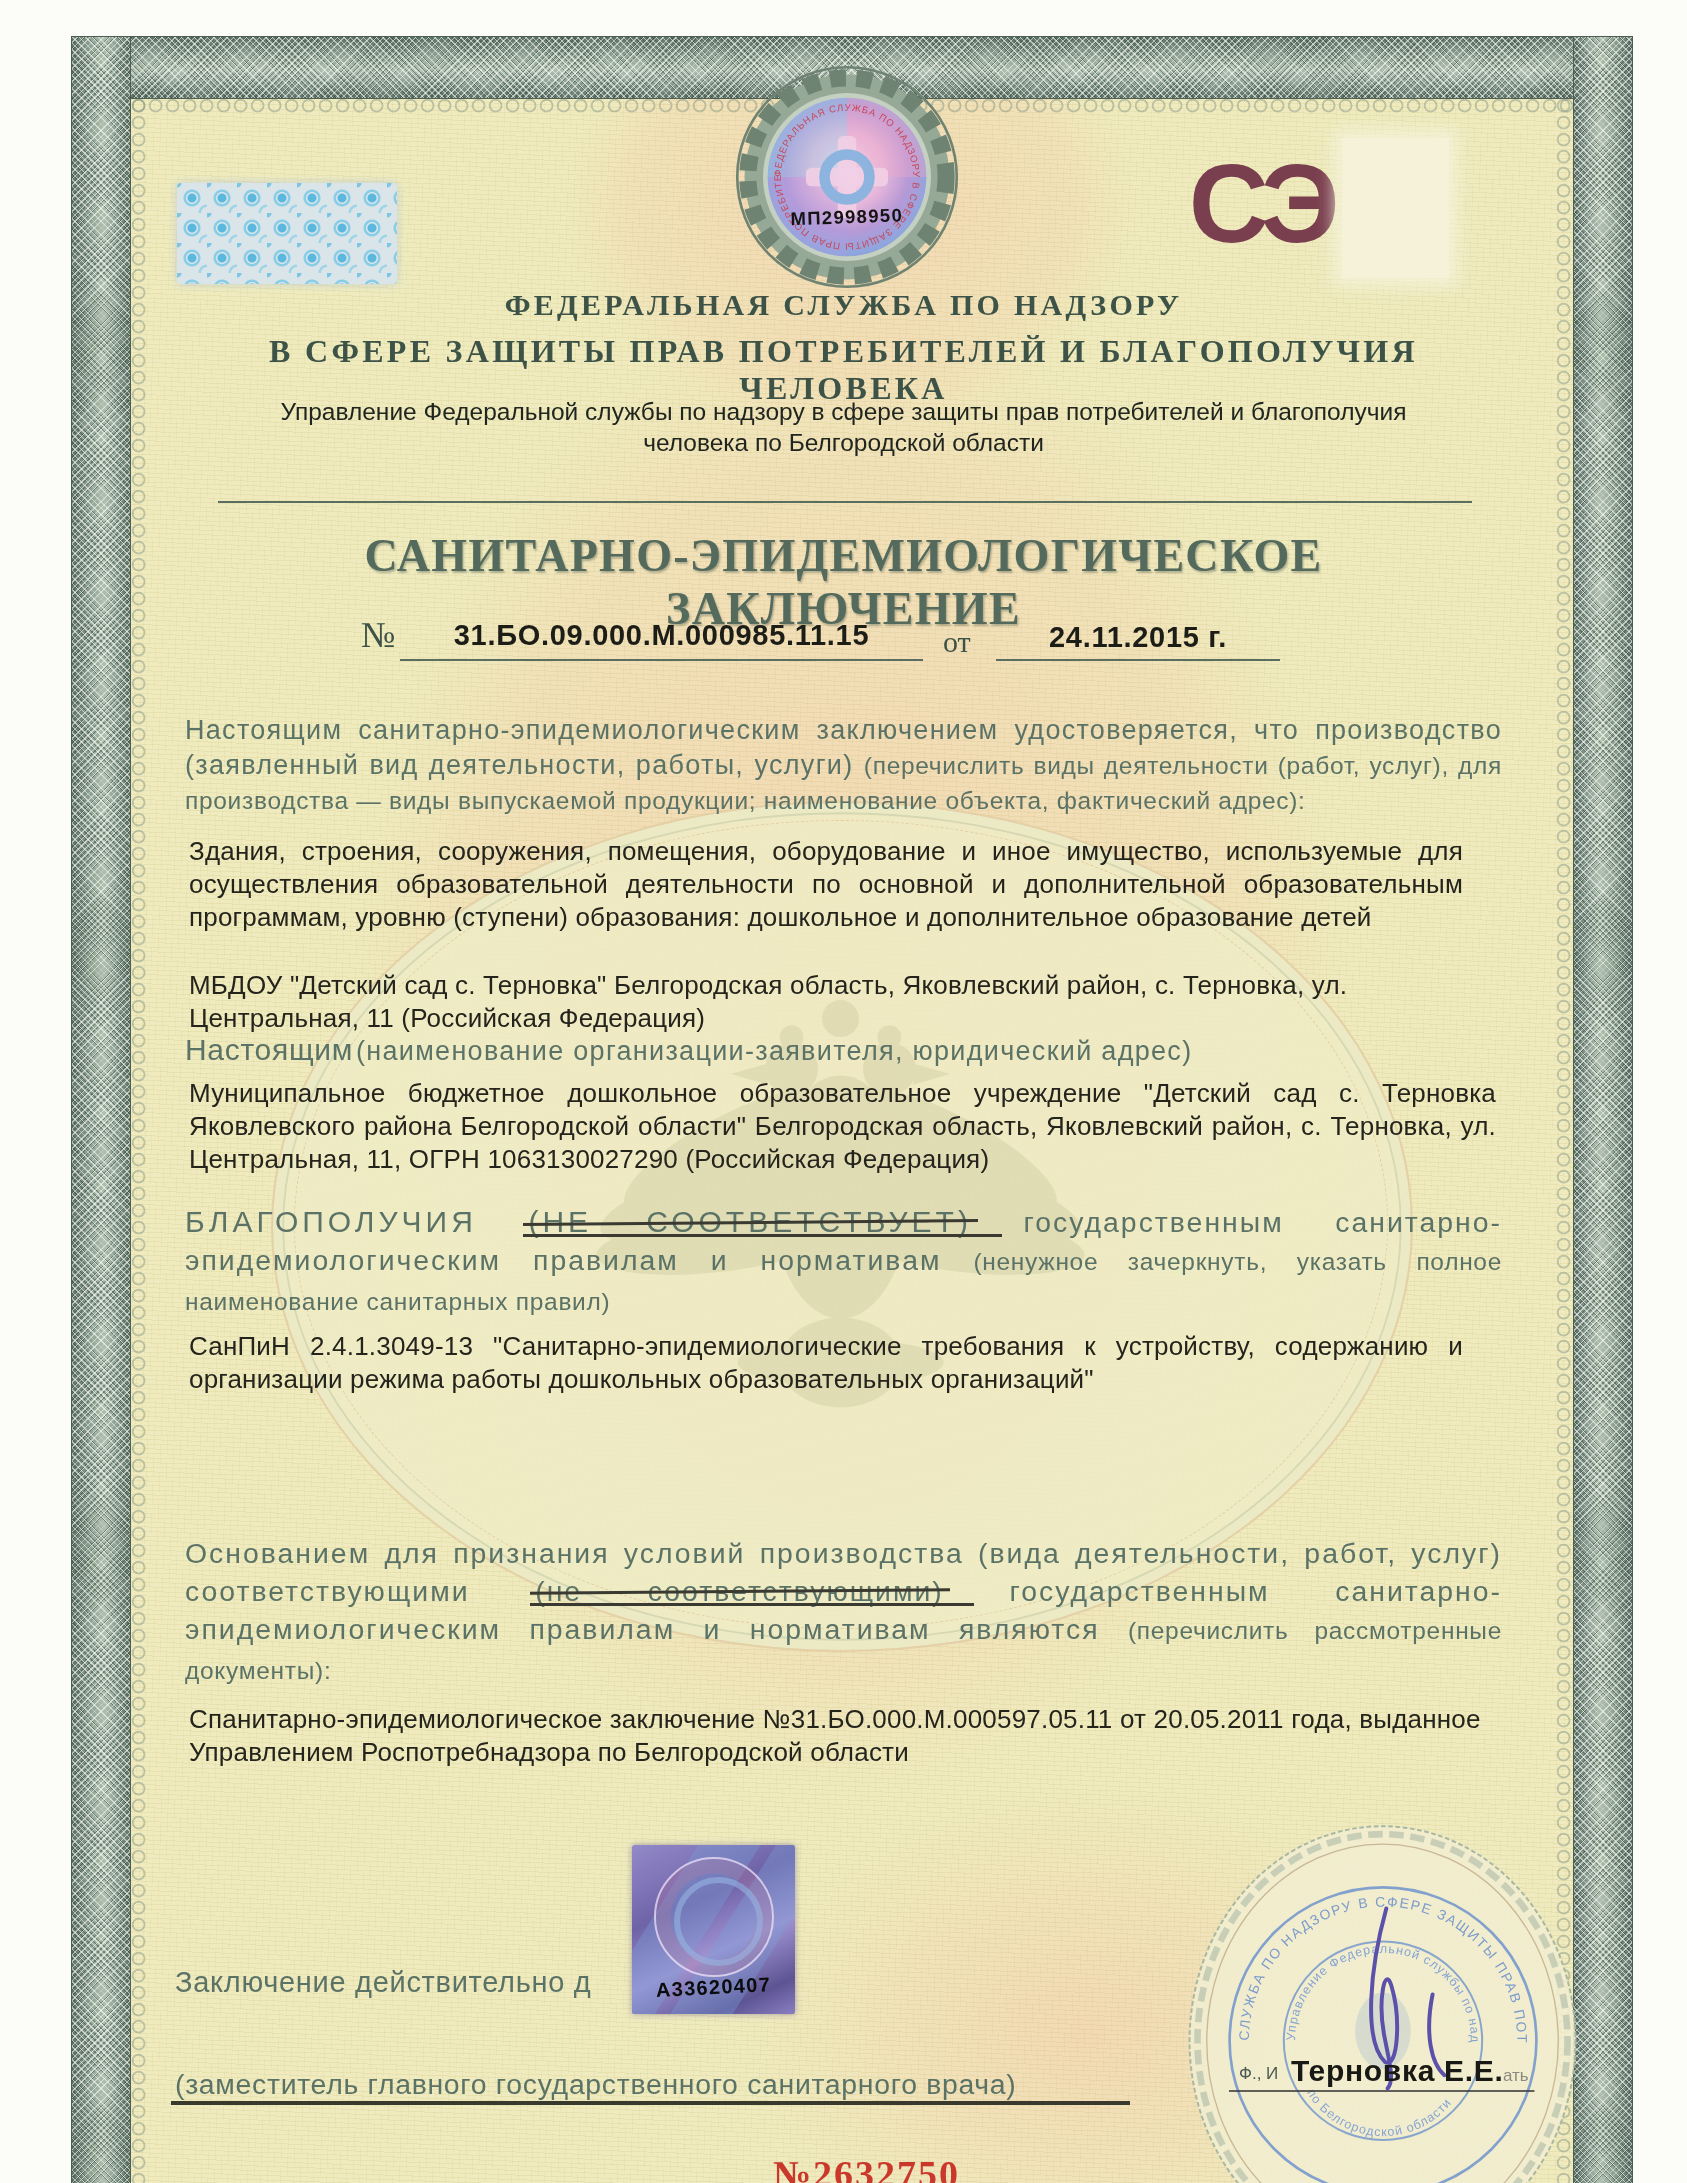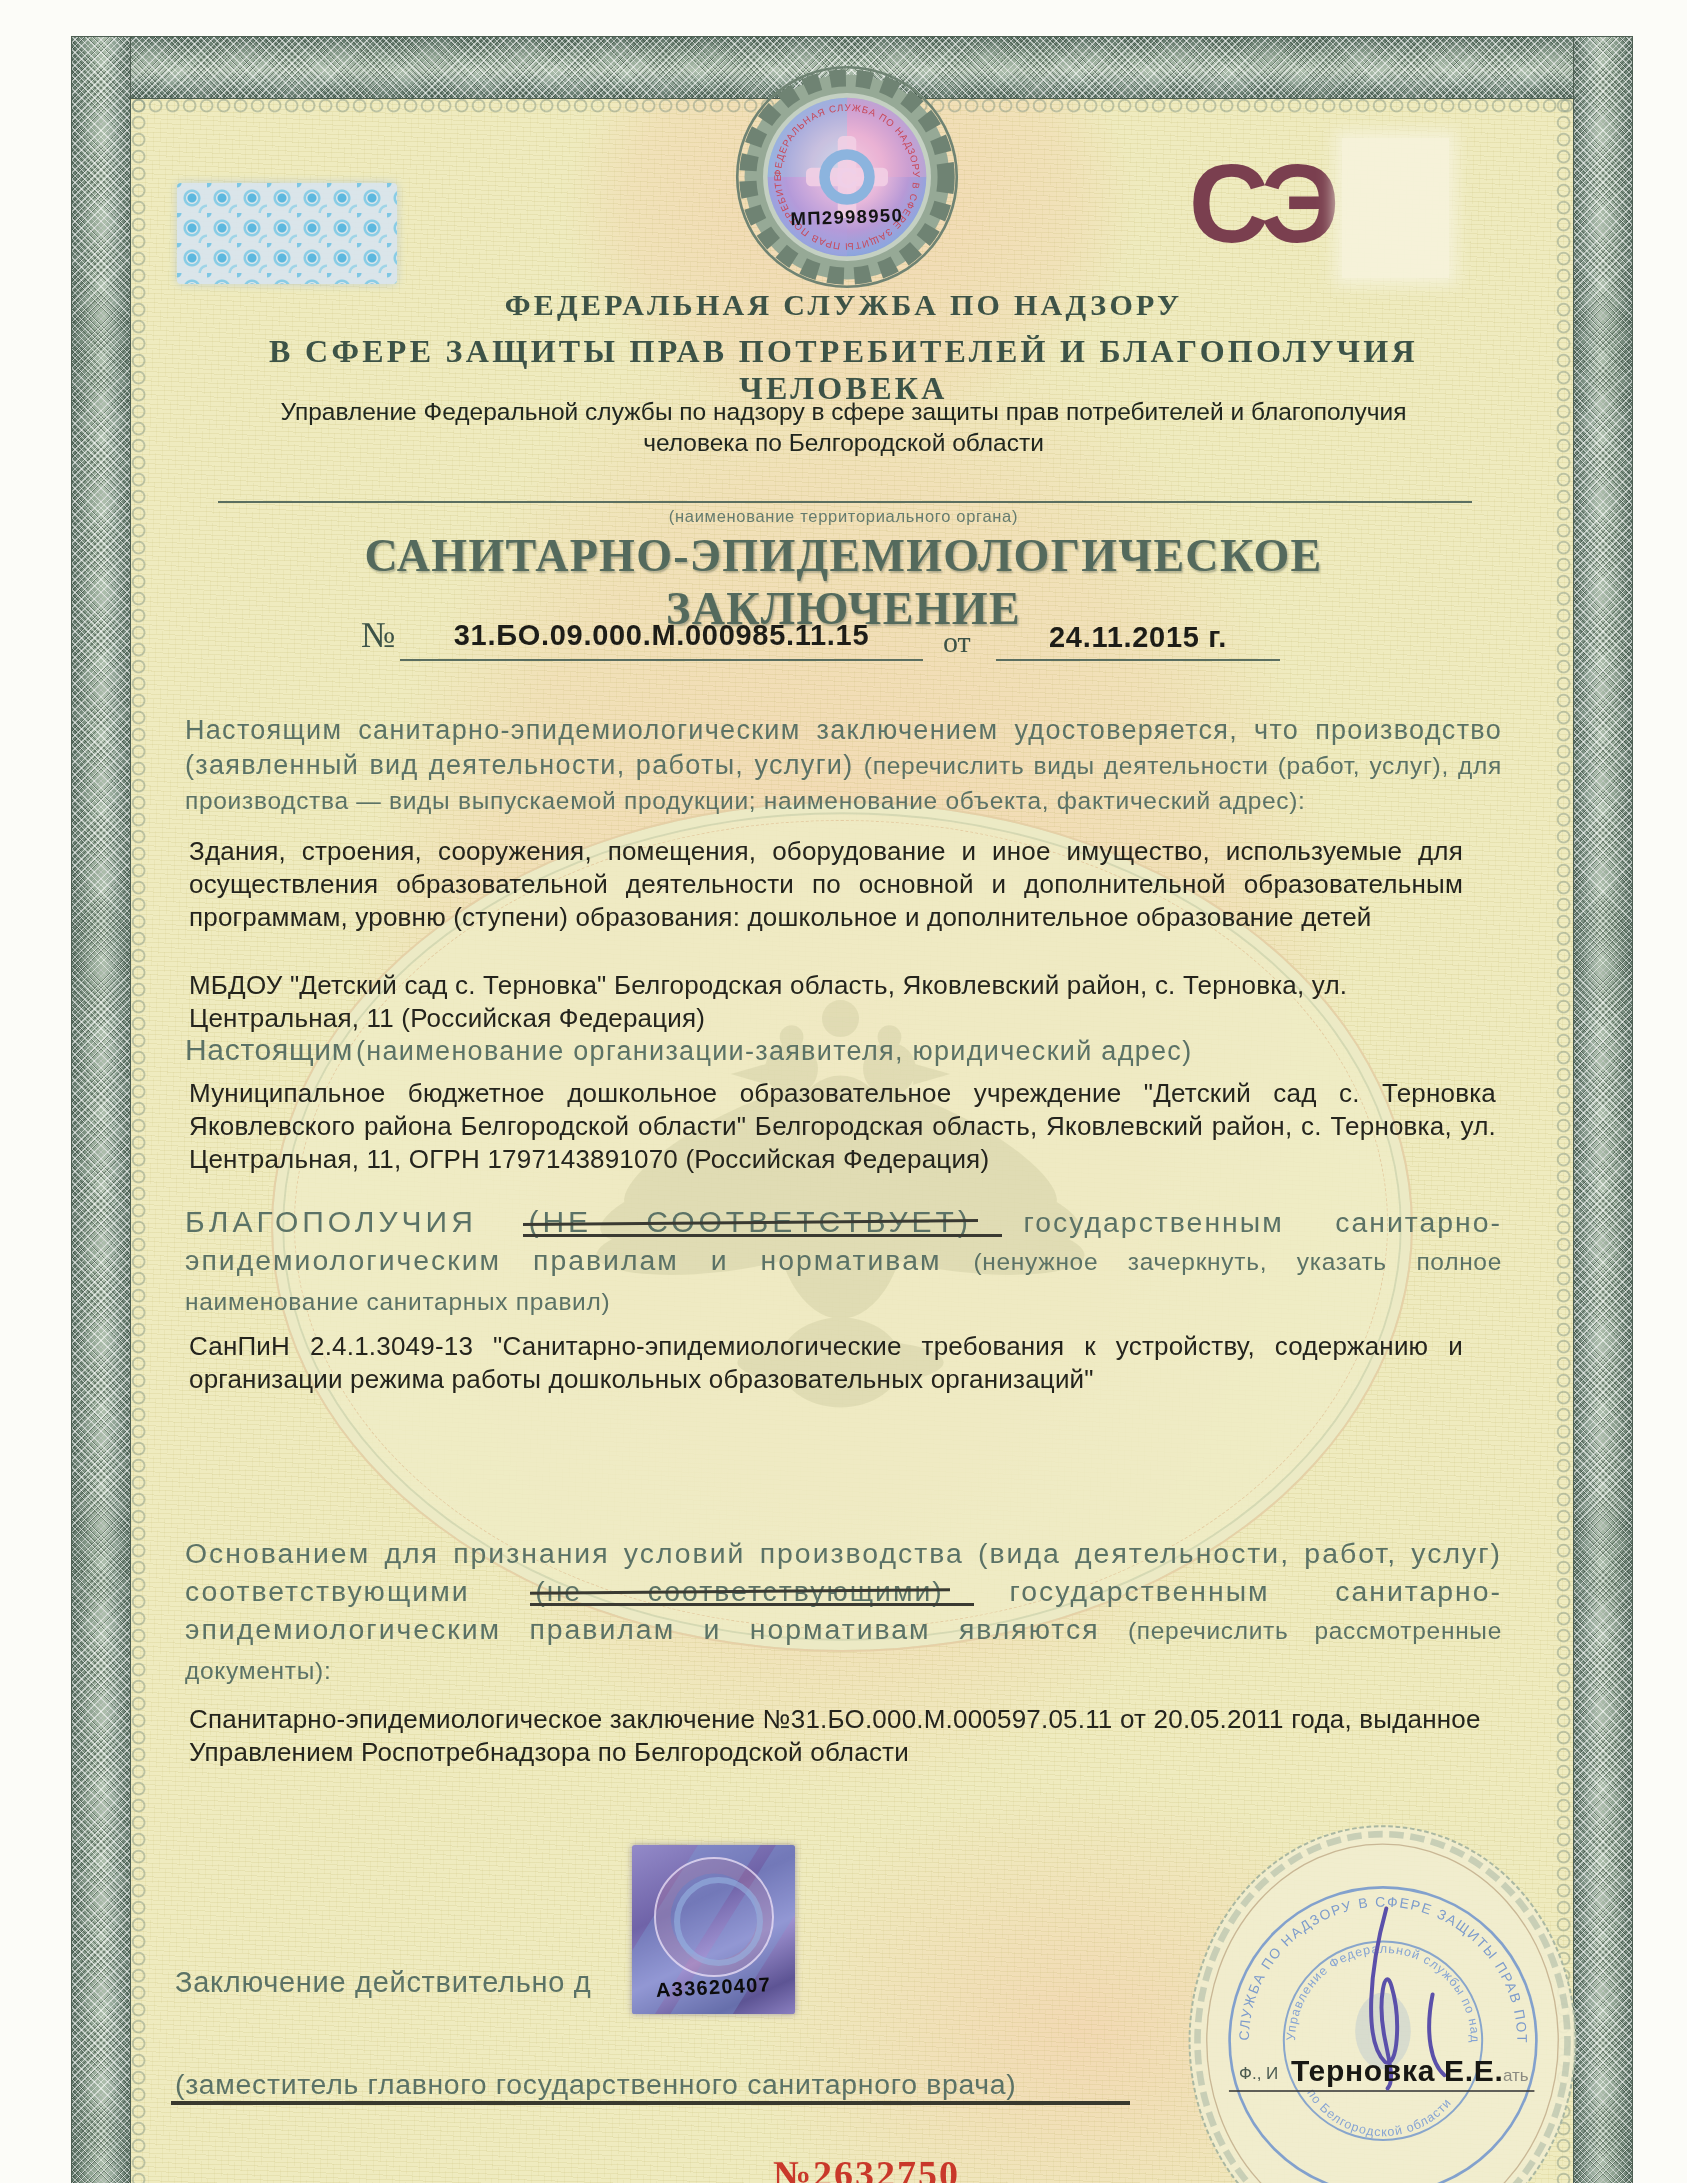--- a/index.html
+++ b/index.html
@@ -181,21 +181,20 @@
     <text x="180" y="250" text-anchor="middle" font-size="28" font-weight="bold" fill="#141414" letter-spacing="2" transform="rotate(-2 180 250)" font-family="Liberation Sans, sans-serif">МП2998950</text>
   </svg>
 
   <div class="abs se-logo">СЭ</div>
   <div class="abs light-patch"></div>
 
   <div class="abs serifT agency" style="left:185px;top:288px;width:1317px;font-size:30px;">ФЕДЕРАЛЬНАЯ СЛУЖБА ПО НАДЗОРУ</div>
   <div class="abs serifT agency" style="left:185px;top:333px;width:1317px;font-size:32px;">В СФЕРЕ ЗАЩИТЫ ПРАВ ПОТРЕБИТЕЛЕЙ И БЛАГОПОЛУЧИЯ  ЧЕЛОВЕКА</div>
   <div class="abs org" style="left:278px;top:396px;width:1131px;">Управление Федеральной службы по надзору в сфере защиты прав потребителей и благополучия человека по Белгородской области</div>
   <div class="abs rule" style="left:218px;top:501px;width:1254px;height:2px;"></div>
-  <div class="abs cap-small" style="left:185px;top:507px;width:1317px;">(наименование территориального органа)</div>
 
   <div class="abs serifT doc-title" style="left:185px;top:529px;width:1317px;">САНИТАРНО-ЭПИДЕМИОЛОГИЧЕСКОЕ ЗАКЛЮЧЕНИЕ</div>
 
   <div class="abs serifT" style="left:361px;top:614px;font-size:36px;color:#3d5347;">№</div>
   <div class="abs num-val" style="left:400px;top:619px;width:523px;">31.БО.09.000.М.000985.11.15</div>
   <div class="abs rule" style="left:400px;top:659px;width:523px;height:2px;"></div>
   <div class="abs serifT" style="left:943px;top:625px;font-size:30px;color:#3d5347;">от</div>
   <div class="abs num-val" style="left:996px;top:621px;width:284px;">24.11.2015 г.</div>
   <div class="abs rule" style="left:996px;top:659px;width:284px;height:2px;"></div>
 
@@ -206,21 +205,21 @@
 
   <div class="abs filled" style="left:189px;top:835px;width:1274px;text-align:justify;">Здания, строения, сооружения, помещения, оборудование и иное имущество, используемые для осуществления образовательной деятельности по основной и дополнительной образовательным программам, уровню (ступени) образования: дошкольное и дополнительное образование детей</div>
 
   <div class="abs filled" style="left:189px;top:969px;width:1274px;">МБДОУ "Детский сад с. Терновка" Белгородская область, Яковлевский район, с. Терновка, ул. Центральная, 11 (Российская Федерация)</div>
 
   <div class="abs" style="left:185px;top:1033px;width:1317px;">
     <span class="green-line" style="font-size:30px;">Настоящим</span>
     <span class="form-text small">(наименование организации-заявителя, юридический адрес)</span>
   </div>
 
-  <div class="abs filled" style="left:189px;top:1077px;width:1307px;text-align:justify;">Муниципальное бюджетное дошкольное образовательное учреждение "Детский сад с. Терновка Яковлевского района Белгородской области" Белгородская область, Яковлевский район, с. Терновка, ул. Центральная, 11, ОГРН 1797143891070 (Российская Федерация)</div>
+  <div class="abs filled" style="left:189px;top:1077px;width:1307px;text-align:justify;">Муниципальное бюджетное дошкольное образовательное учреждение "Детский сад с. Терновка Яковлевского района Белгородской области" Белгородская область, Яковлевский район, с. Терновка, ул. Центральная, 11, ОГРН 1063130027290 (Российская Федерация)</div>
 
   <div class="abs form-text wide" style="left:185px;top:1203px;width:1317px;">
     <span class="caps">БЛАГОПОЛУЧИЯ</span>
     <span class="caps struck">(НЕ СООТВЕТСТВУЕТ)</span>
     <span>государственным санитарно-эпидемиологическим правилам и нормативам</span>
     <span class="small">(ненужное зачеркнуть, указать полное наименование санитарных правил)</span>
   </div>
 
   <div class="abs filled" style="left:189px;top:1330px;width:1274px;text-align:justify;">СанПиН 2.4.1.3049-13 "Санитарно-эпидемиологические требования к устройству, содержанию и организации режима работы дошкольных образовательных организаций"</div>
 

